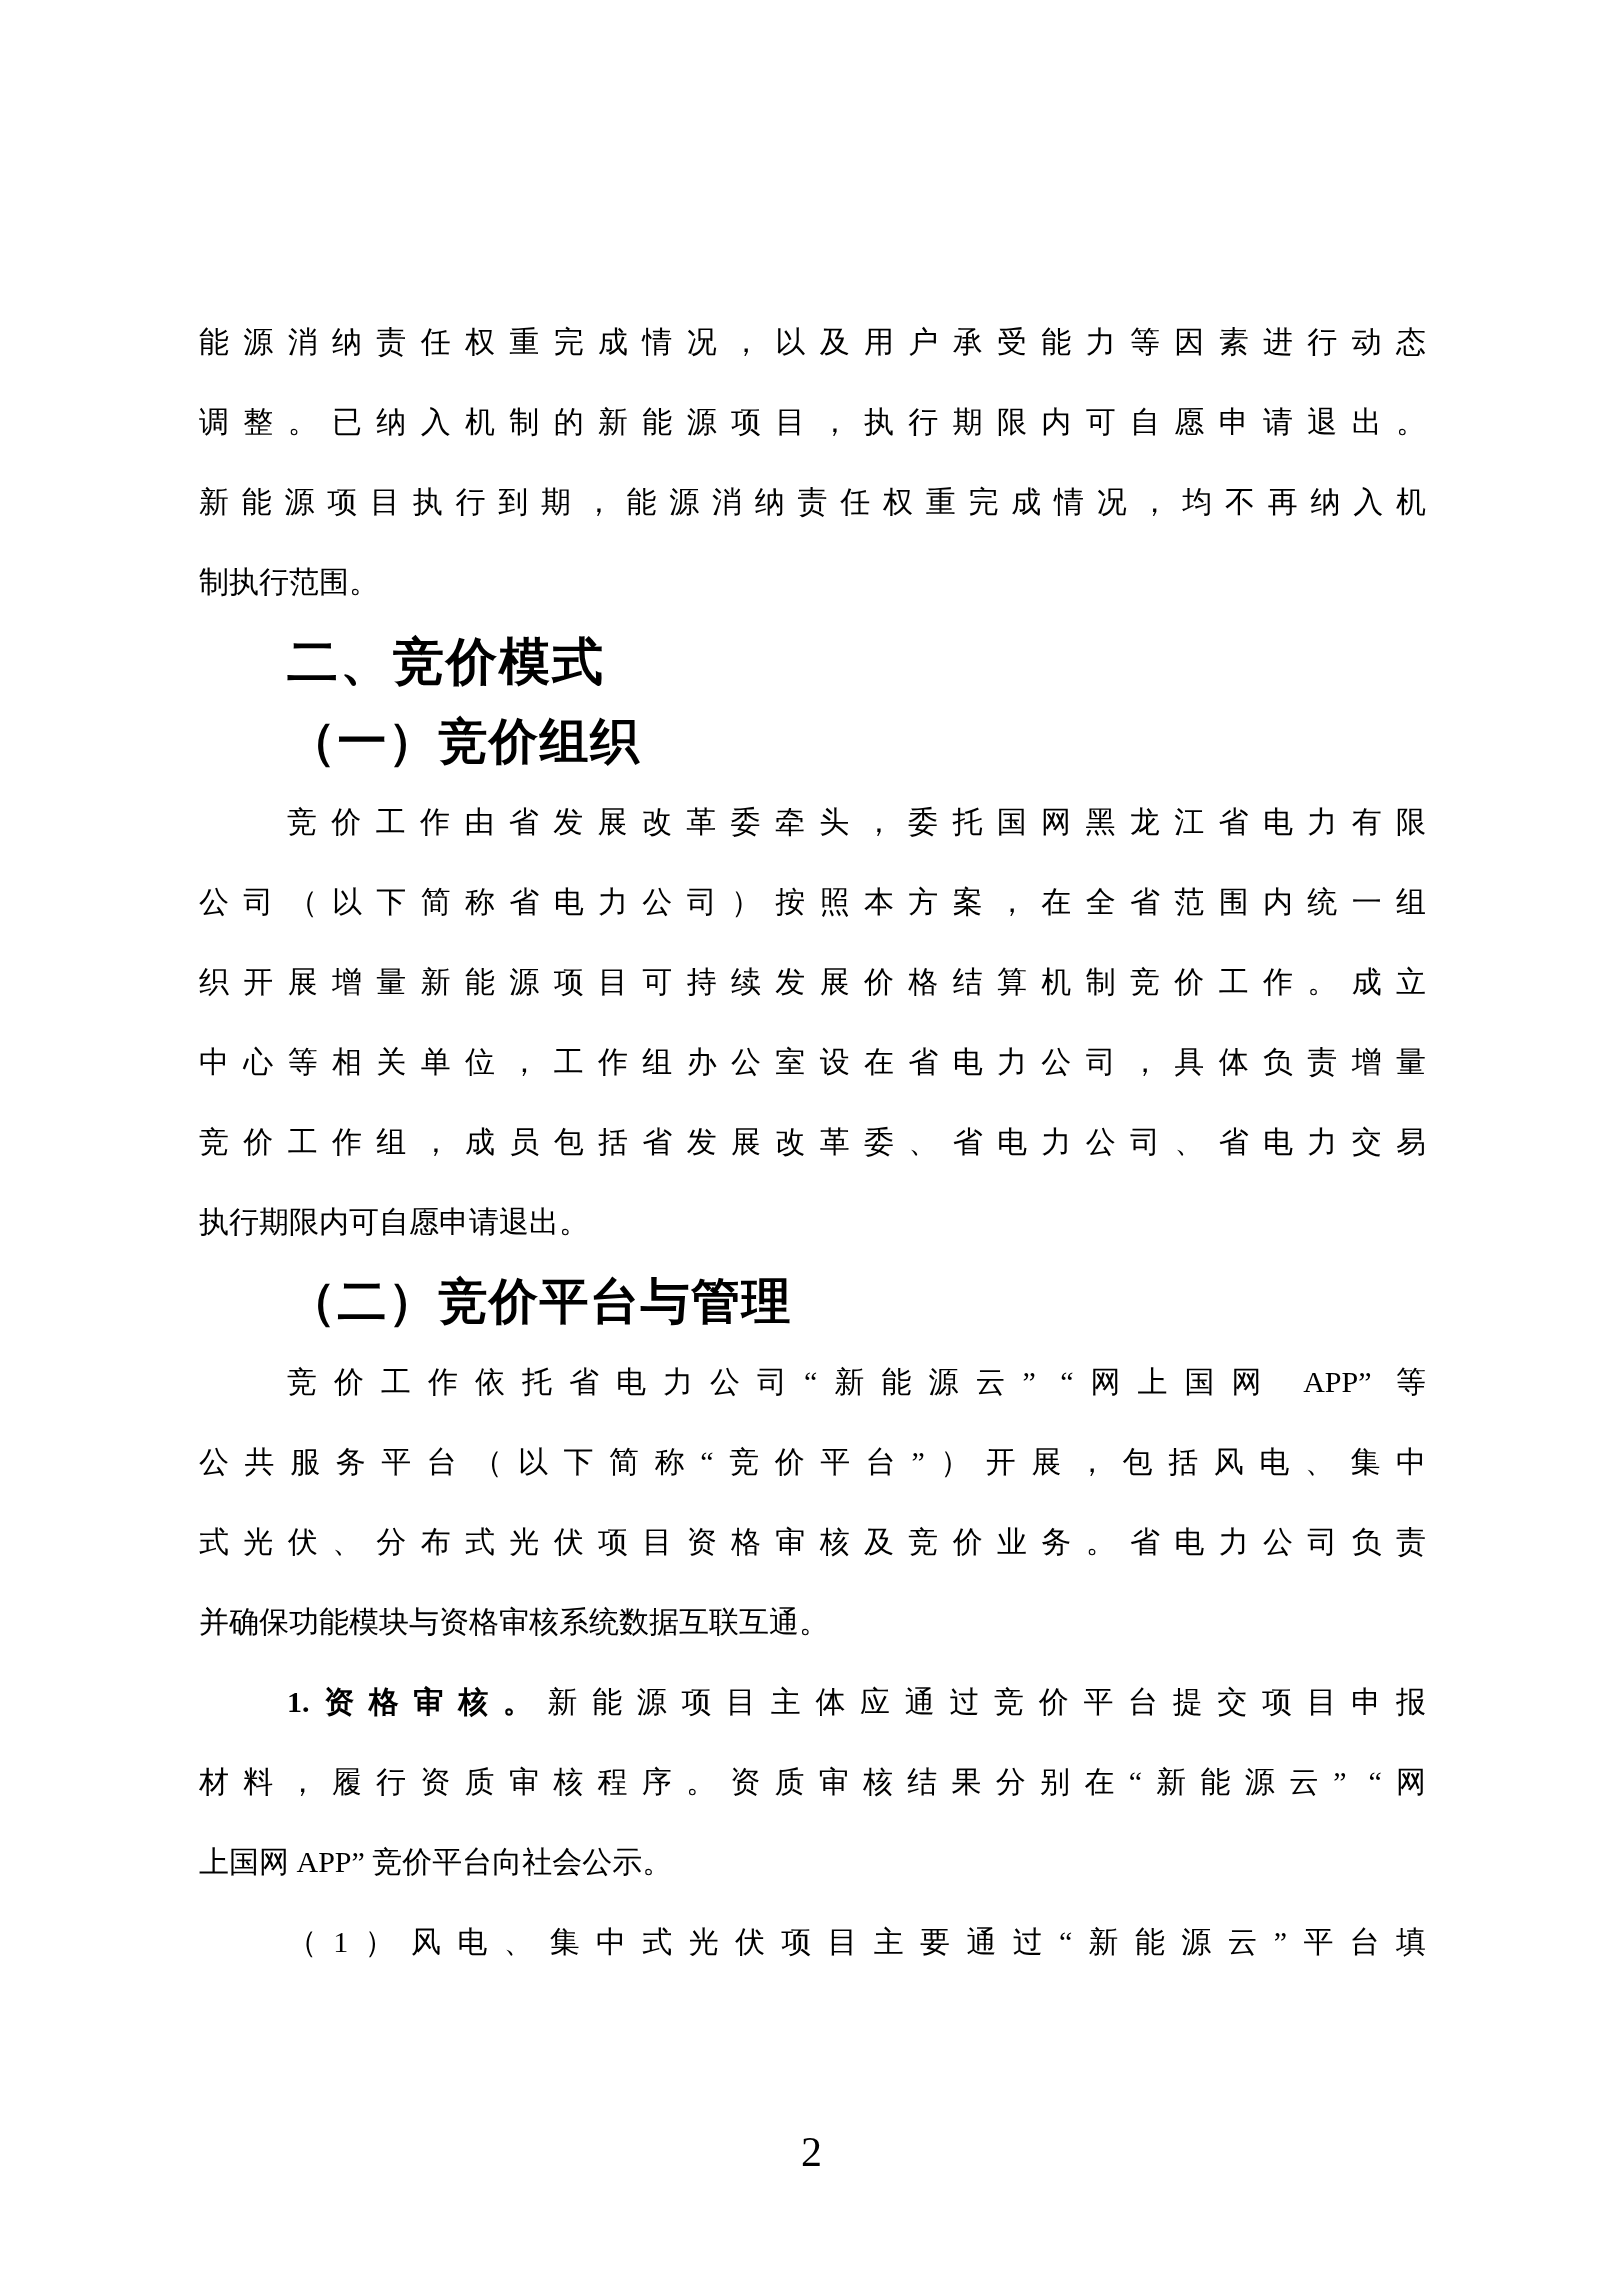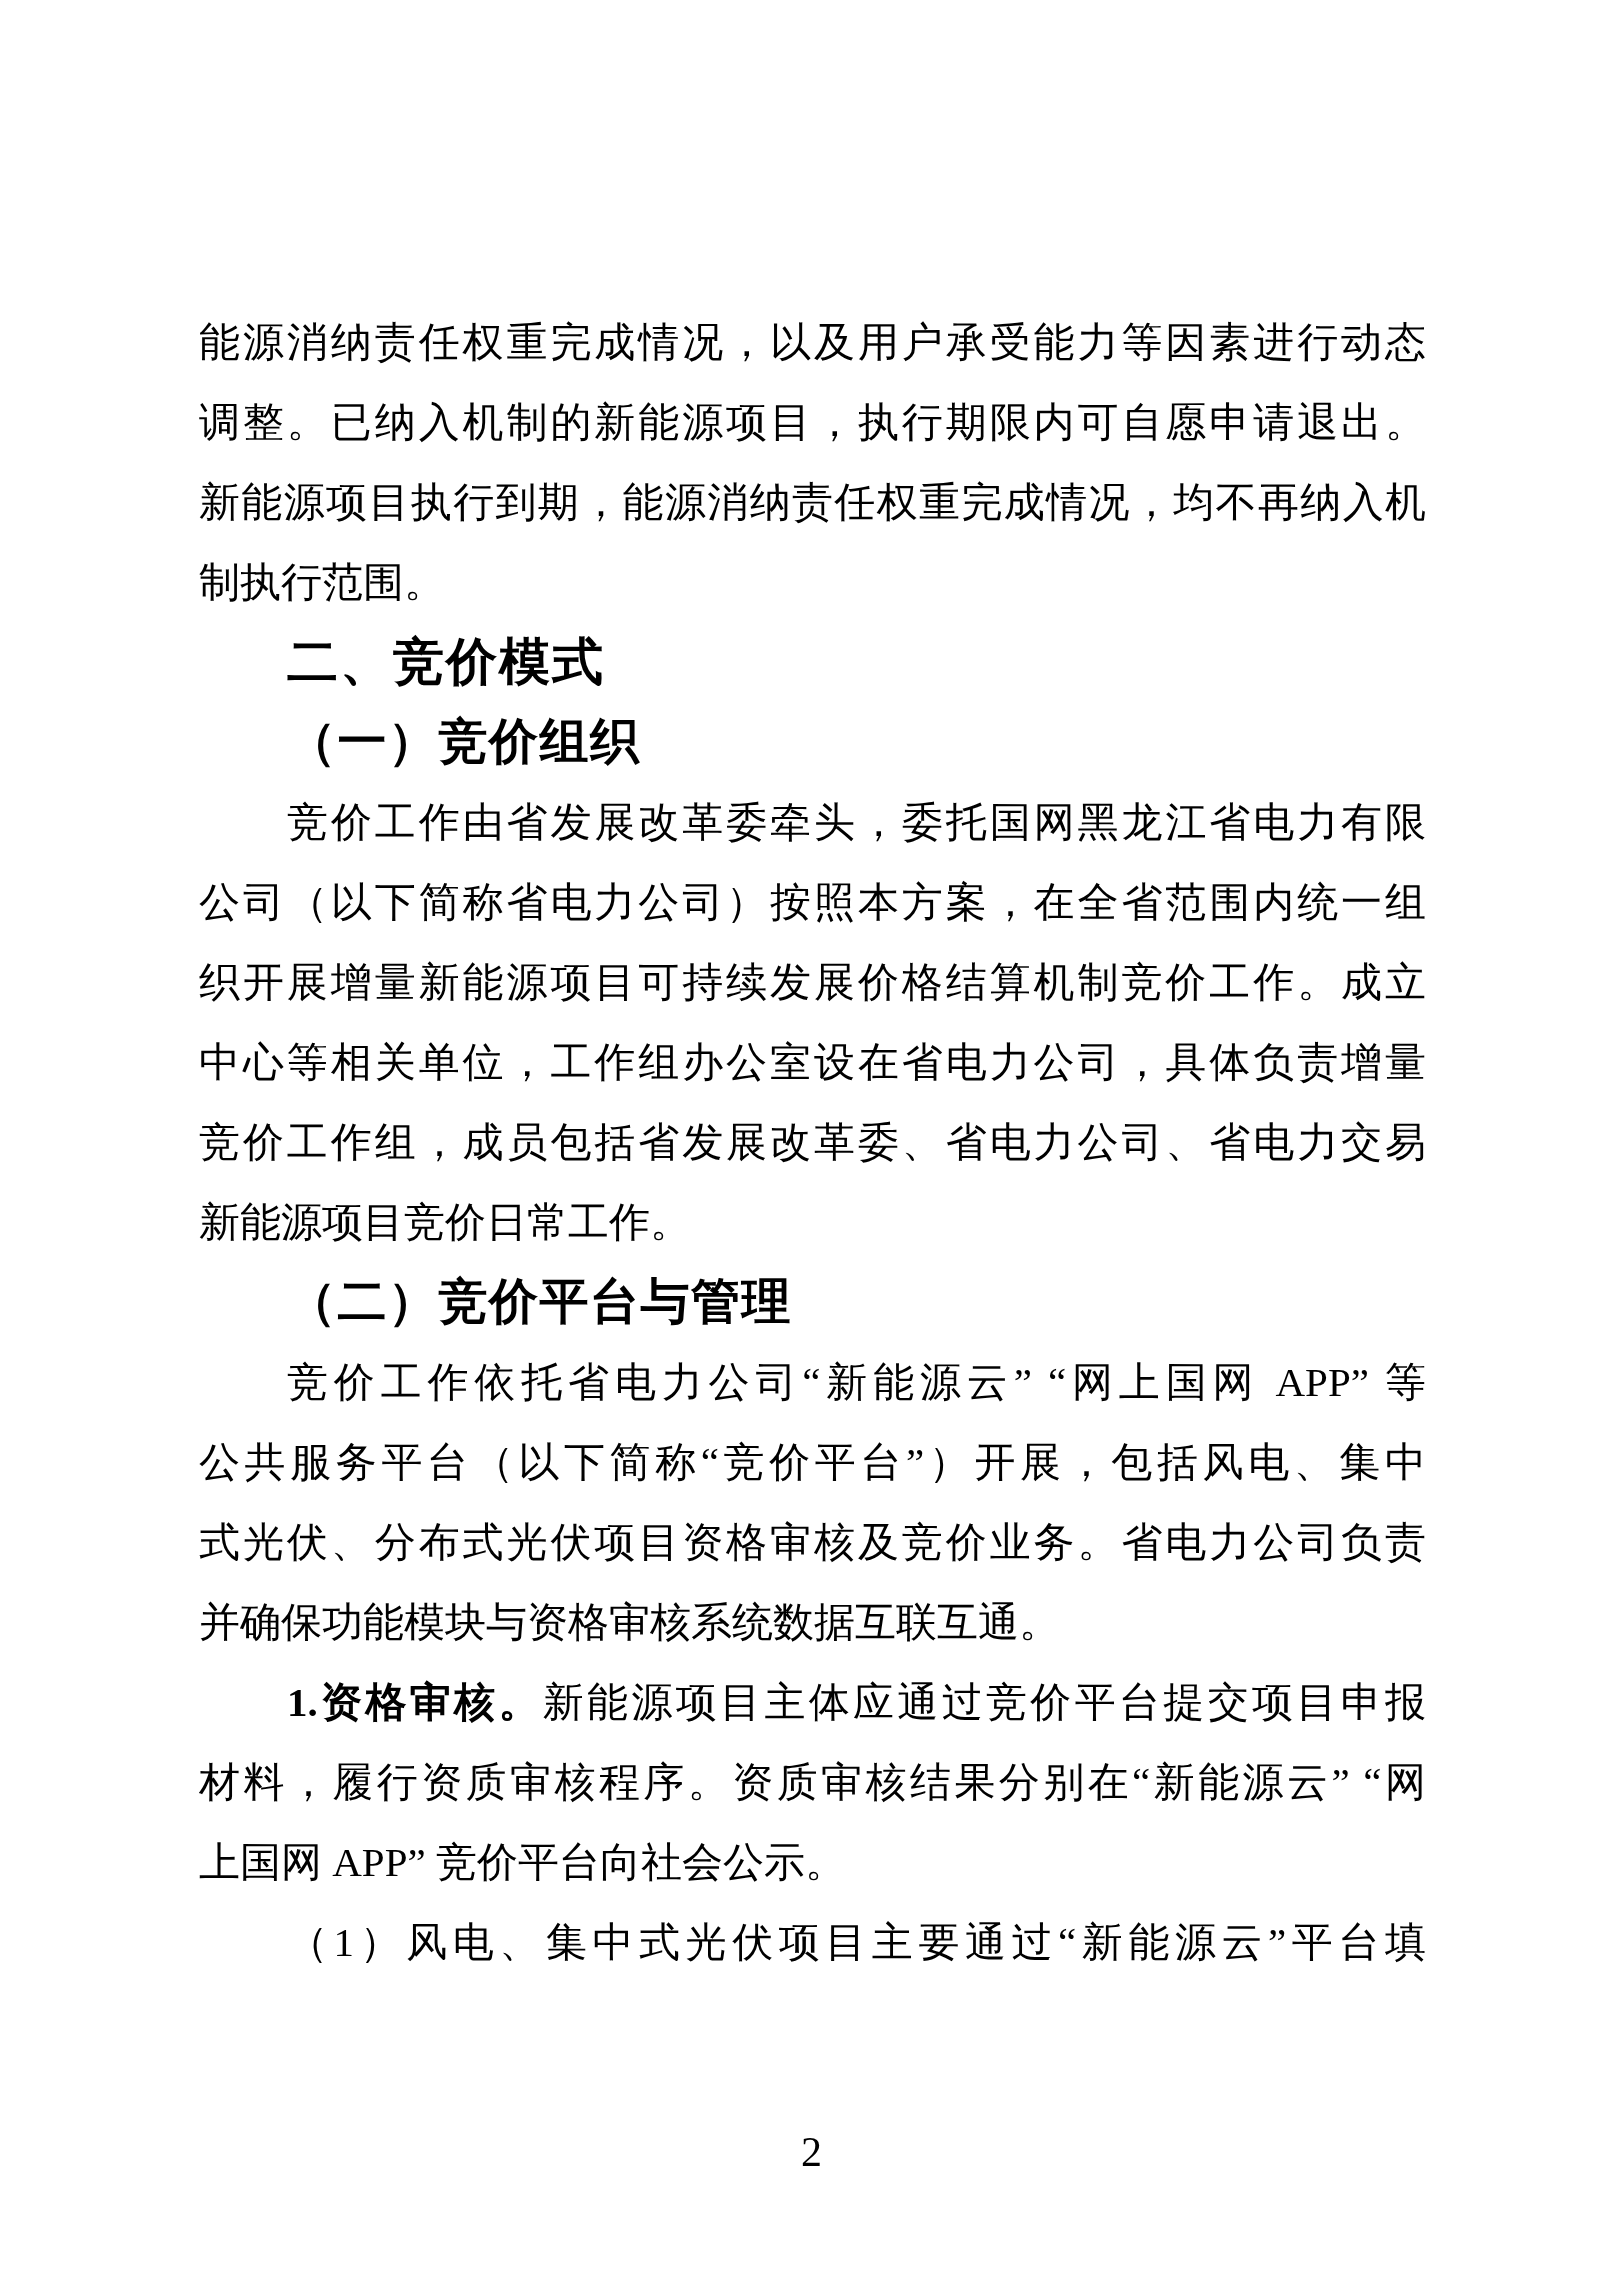--- a/index.html
+++ b/index.html
@@ -20,21 +20,21 @@
   }
   .doc-body {
     position: absolute;
     left: 199px;
     top: 302px;
     width: 1227px;
   }
   .line {
     height: 80px;
     line-height: 80px;
-    font-size: 41px;
+    font-size: 30px;
     color: #000000;
     font-family: "Liberation Serif", "DejaVu Serif", serif;
     overflow: hidden;
     text-align: left;
   }
   .line.justify {
     text-align: justify;
     text-align-last: justify;
   }
   .line.indent {
@@ -76,21 +76,21 @@
       <div class="line body justify"><span>调整。已纳入机制的新能源项目，执行期限内可自愿申请退出。</span></div>
       <div class="line body justify"><span>新能源项目执行到期，能源消纳责任权重完成情况，均不再纳入机</span></div>
       <div class="line body"><span>制执行范围。</span></div>
       <div class="line h1 indent"><span>二、竞价模式</span></div>
       <div class="line h2 indent"><span>（一）竞价组织</span></div>
       <div class="line body justify indent"><span>竞价工作由省发展改革委牵头，委托国网黑龙江省电力有限</span></div>
       <div class="line body justify"><span>公司（以下简称省电力公司）按照本方案，在全省范围内统一组</span></div>
       <div class="line body justify"><span>织开展增量新能源项目可持续发展价格结算机制竞价工作。成立</span></div>
       <div class="line body justify"><span>中心等相关单位，工作组办公室设在省电力公司，具体负责增量</span></div>
       <div class="line body justify"><span>竞价工作组，成员包括省发展改革委、省电力公司、省电力交易</span></div>
-      <div class="line body"><span>新能源项目竞价日常工作。</span></div>
+      <div class="line body"><span>执行期限内可自愿申请退出。</span></div>
       <div class="line h2 indent"><span>（二）竞价平台与管理</span></div>
       <div class="line body justify indent"><span>竞价工作依托省电力公司“新能源云” “网上国网 APP” 等</span></div>
       <div class="line body justify"><span>公共服务平台（以下简称“竞价平台”）开展，包括风电、集中</span></div>
       <div class="line body justify"><span>式光伏、分布式光伏项目资格审核及竞价业务。省电力公司负责</span></div>
       <div class="line body"><span>并确保功能模块与资格审核系统数据互联互通。</span></div>
       <div class="line body justify indent"><span class="bold-run">1.资格审核。</span><span>新能源项目主体应通过竞价平台提交项目申报</span></div>
       <div class="line body justify"><span>材料，履行资质审核程序。资质审核结果分别在“新能源云” “网</span></div>
       <div class="line body"><span>上国网 APP” 竞价平台向社会公示。</span></div>
       <div class="line body justify indent"><span>（1）风电、集中式光伏项目主要通过“新能源云”平台填</span></div>
     </div>

